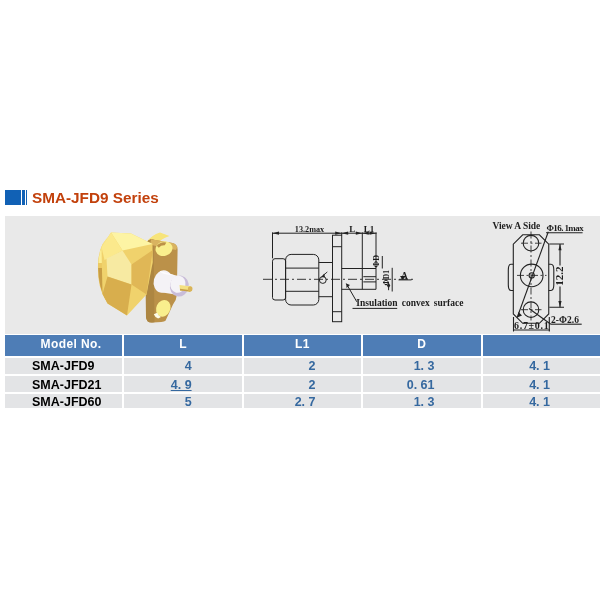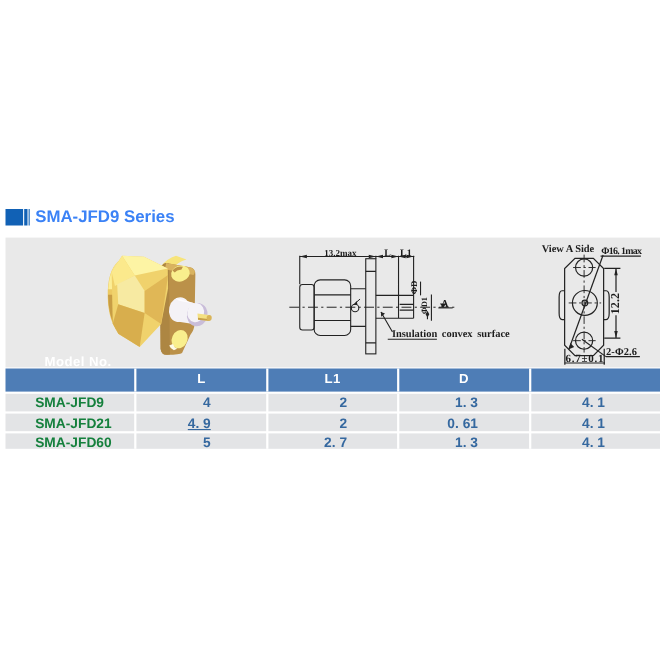--- a/index.html
+++ b/index.html
@@ -1,21 +1,21 @@
 <!DOCTYPE html>
 <html><head>
 <meta charset="utf-8">
 <style>
 html,body{margin:0;padding:0;background:#ffffff;width:600px;height:600px;overflow:hidden;}
 *{box-sizing:border-box;}
 body{font-family:"Liberation Sans",sans-serif;position:relative;}
 .abs{position:absolute;}
-.titletext{font:700 15.3px "Liberation Sans",sans-serif;color:#3b82f6;letter-spacing:0;}
+.titletext{font:700 15.3px "Liberation Sans",sans-serif;color:#c2410c;letter-spacing:0;}
 .hcell{font:700 12px "Liberation Sans",sans-serif;color:#ffffff;letter-spacing:0.4px;text-align:center;}
-.rcell{font:700 12.5px "Liberation Sans",sans-serif;color:#15803d;}
+.rcell{font:700 12.5px "Liberation Sans",sans-serif;color:#000000;}
 .rnum{font:700 12.5px "Liberation Sans",sans-serif;color:#35689f;text-align:right;}
 </style>
 </head>
 <body>
 
 <div class="abs" style="left:5px;top:190px;width:15.5px;height:15px;background:#1161b5;"></div>
 <div class="abs" style="left:21.5px;top:190px;width:3px;height:15px;background:#1161b5;"></div>
 <div class="abs" style="left:25.5px;top:190px;width:1.5px;height:15px;background:#1161b5;"></div>
 <div class="abs titletext" style="left:32px;top:189px;">SMA-JFD9 Series</div>
 
@@ -178,21 +178,21 @@
 <g font-family="'Liberation Serif',serif" font-weight="700" fill="#1c1c1c" stroke="none">
   <text x="492.5" y="229" font-size="9.5" letter-spacing="-0.05">View A Side</text>
   <text x="546.5" y="231.3" font-size="9" letter-spacing="-0.6">Φ16. 1max</text>
   <text font-size="11" text-anchor="middle" transform="translate(562.5 276) rotate(-90)" x="0" y="0">12.2</text>
   <text x="514" y="329.3" font-size="10" letter-spacing="0.7">6.7±0.1</text>
   <text x="550.9" y="322.8" font-size="9.5" letter-spacing="0.1">2-Φ2.6</text>
 </g>
 </svg>
 
 <div class="abs" style="left:5px;top:335px;width:595px;height:21px;background:#4e7db6;"></div>
-<div class="abs hcell" style="left:5px;top:322px;width:132px;">Model No.</div>
+<div class="abs hcell" style="left:5px;top:337px;width:132px;">Model No.</div>
 <div class="abs hcell" style="left:124.4px;top:337px;width:117.4px;">L</div>
 <div class="abs hcell" style="left:243.8px;top:337px;width:117.4px;">L1</div>
 <div class="abs hcell" style="left:363.2px;top:337px;width:117.4px;">D</div>
 <div class="abs hcell" style="left:482.6px;top:337px;width:115px;margin-top:48px;">D1</div>
 
 <div class="abs" style="left:122.4px;top:335px;width:2px;height:21px;background:#ffffff;"></div>
 <div class="abs" style="left:241.8px;top:335px;width:2px;height:21px;background:#ffffff;"></div>
 <div class="abs" style="left:361.2px;top:335px;width:2px;height:21px;background:#ffffff;"></div>
 <div class="abs" style="left:480.6px;top:335px;width:2px;height:21px;background:#ffffff;"></div>
 

